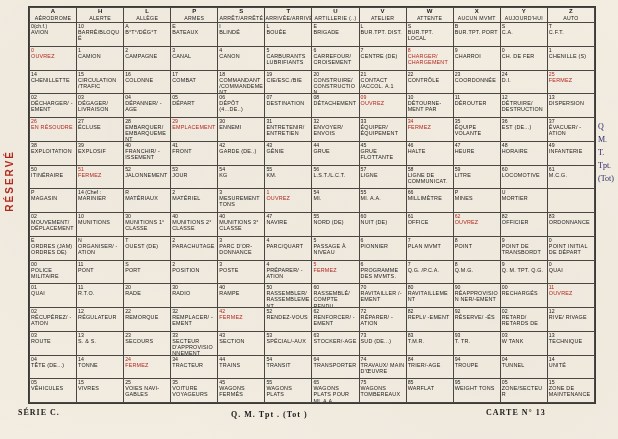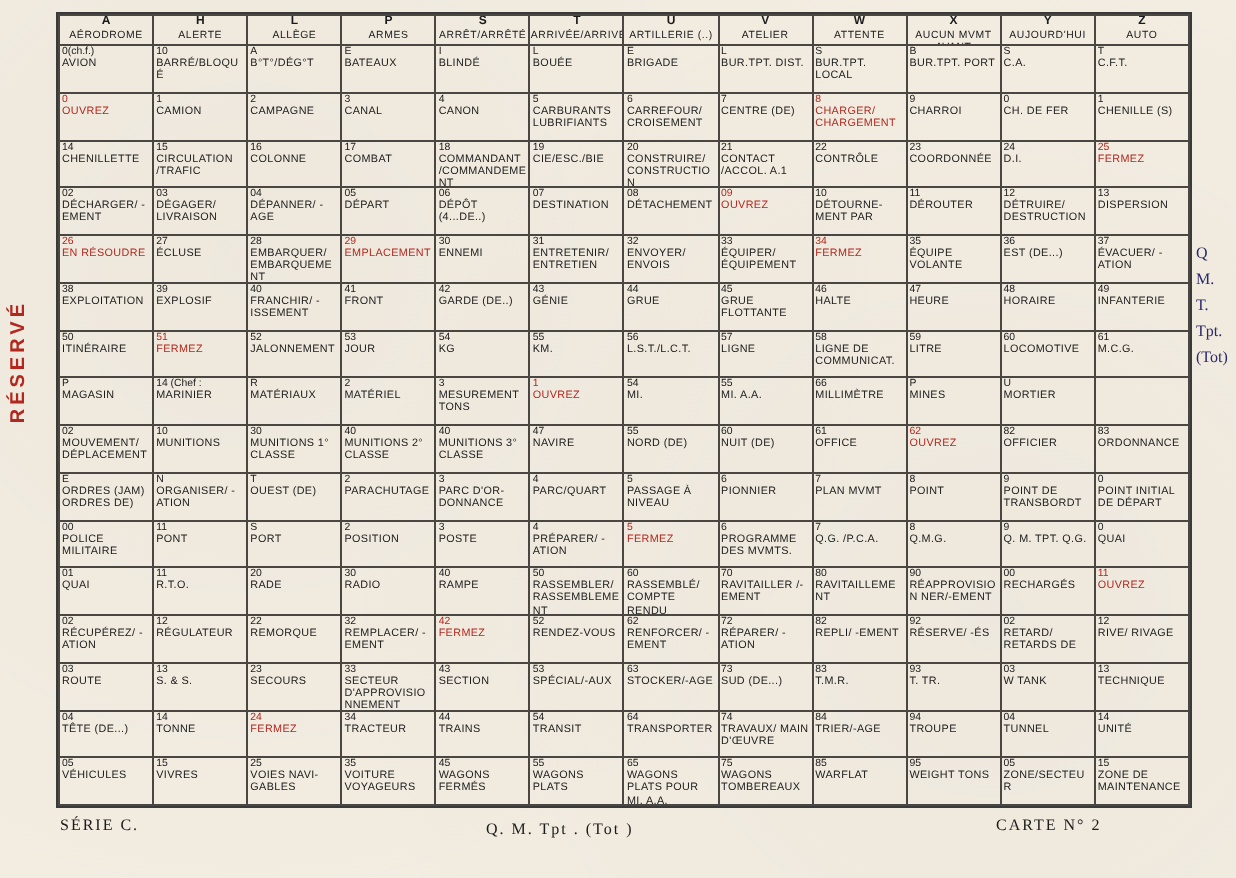--- a/index.html
+++ b/index.html
@@ -20,21 +20,21 @@
   tr.head td{height:14px;}
   .hletter{position:absolute;top:0px;left:0;right:0;text-align:center;font-size:6px;font-weight:bold;color:#1b1b1b;}
   .hword{position:absolute;top:7px;left:0;right:0;text-align:center;font-size:5.2px;color:#1b1b1b;letter-spacing:0.3px;}
   
   .reserve{position:absolute;left:4px;top:150px;width:18px;font-size:10px;letter-spacing:2px;color:#b3281e;
       writing-mode:vertical-rl;transform:rotate(180deg);font-weight:bold;}
   
   .rightnotes{position:absolute;left:598px;top:120px;width:20px;font-size:8px;color:#2a2a6a;line-height:13px;}
   .rightnotes div{font-family:"Liberation Serif",serif;}
   
-  .bottom{position:absolute;left:28px;top:404px;width:566px;height:22px;}
+  .bottom{position:absolute;left:16px;top:404px;width:566px;height:22px;font-weight:bold;}
   .bl{position:absolute;font-size:8px;color:#1b1b1b;font-family:"Liberation Serif",serif;letter-spacing:1px;}
   .serie{left:2px;top:4px;}
   .qm{left:215px;top:6px;}
   .carte{left:470px;top:4px;}
 </style>
 </head>
 <body>
 
 <div id="sheet">
 
@@ -901,16 +901,16 @@
     <div>Q</div>
     <div>M.</div>
     <div>T.</div>
     <div>Tpt.</div>
     <div>(Tot)</div>
   </div>
 
   <div class="bottom">
     <div class="bl serie">SÉRIE C.</div>
     <div class="bl qm">Q. M. Tpt . (Tot )</div>
-    <div class="bl carte">CARTE N° 2</div>
+    <div class="bl carte">CARTE N° 13</div>
   </div>
 
 </div>
 
 </body></html>

